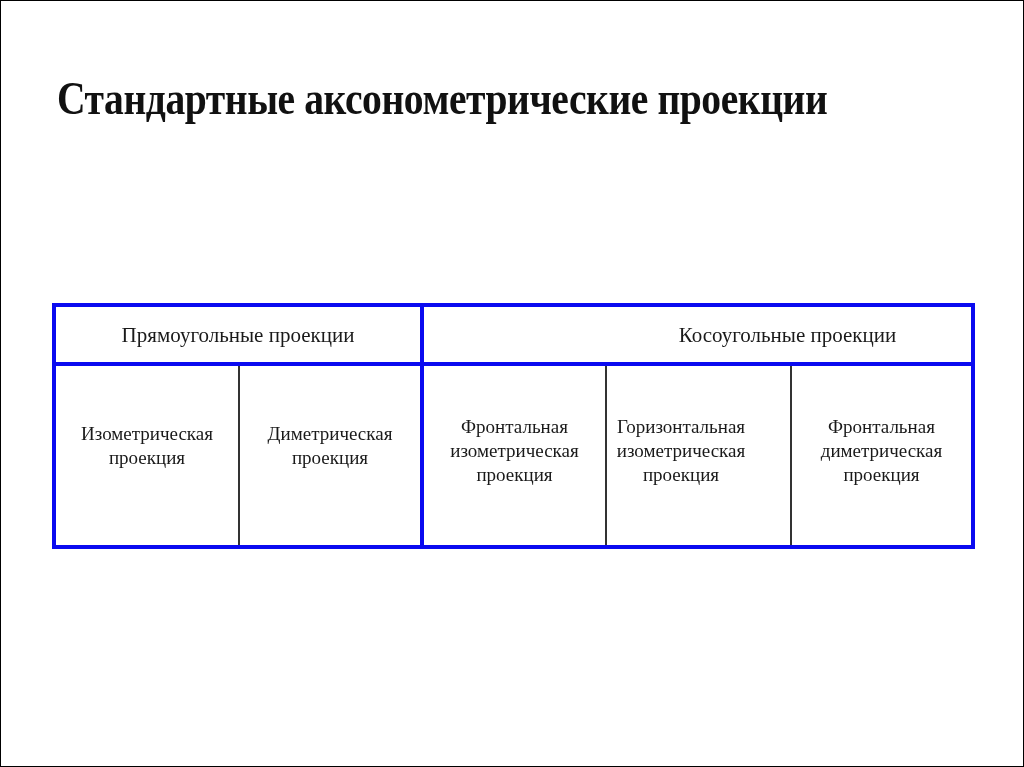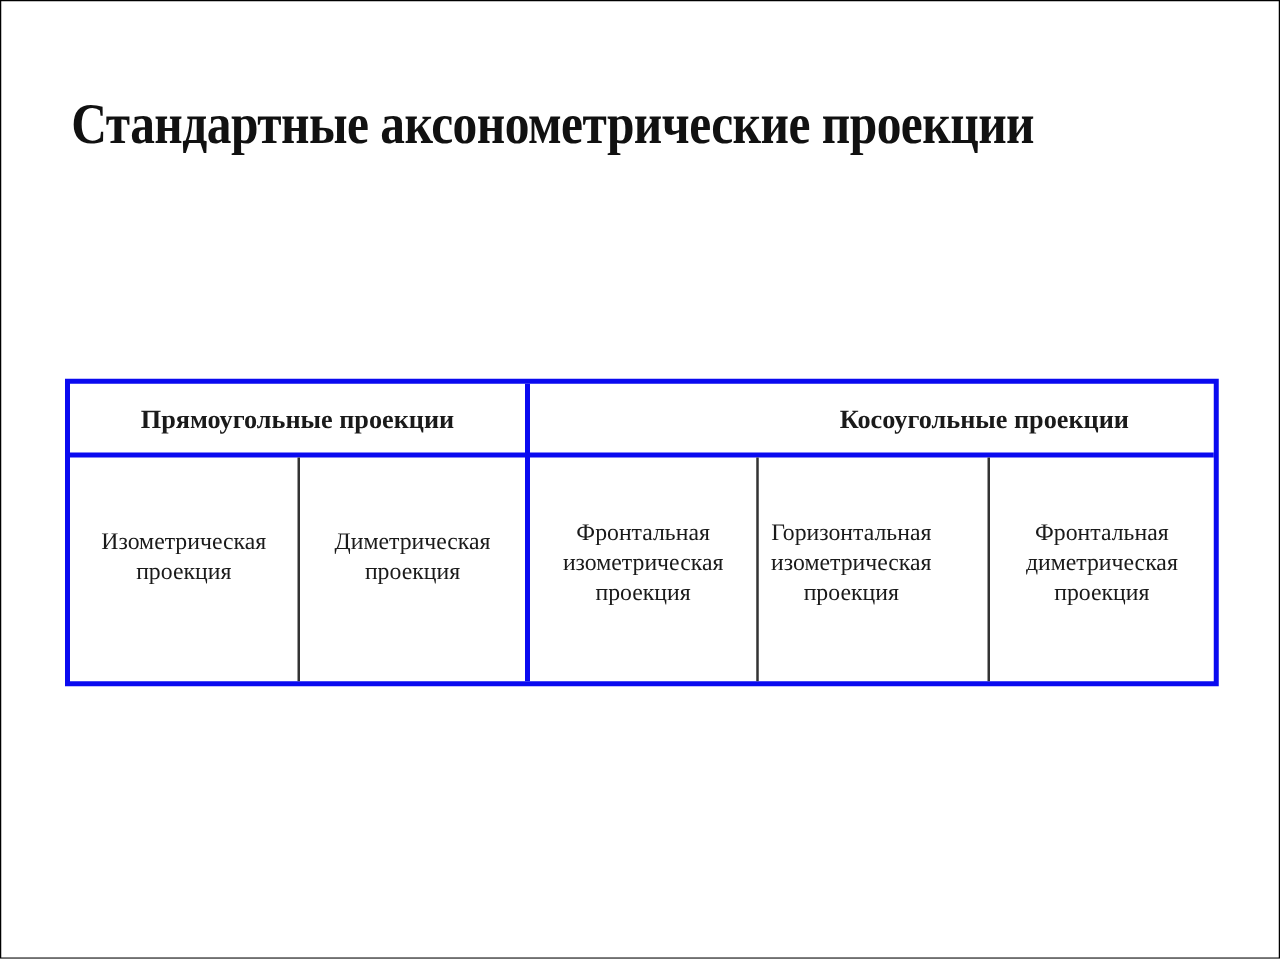--- a/index.html
+++ b/index.html
@@ -21,21 +21,21 @@
       position: absolute; left: 51px; top: 302px; width: 923px; height: 246px;
       box-sizing: border-box; border: 4px solid #0a0af0; background: #fff;
     }
     .hdiv { position: absolute; left: 0; top: 55px; width: 100%; height: 4px; background: #0a0af0; }
     .vdiv-main { position: absolute; left: 364px; top: 0; width: 4px; height: 100%; background: #0a0af0; }
     .vthin { position: absolute; top: 59px; bottom: 0; width: 2px; background: #333; }
     .cell {
       position: absolute; display: flex; align-items: center; justify-content: center;
       text-align: center; font-size: 19px; line-height: 24px; color: #1a1a1a;
     }
-    .hcell { font-size: 21px; top: 0; height: 55px; font-weight: bold; }
+    .hcell { font-size: 21px; top: 0; height: 55px; }
     .ccell { top: 59px; bottom: 0; border-radius: 28px; }
     .ccell span { display: block; white-space: pre-line; }
   </style>
 </head>
 <body>
 
 <div class="slide-frame">
   <div class="title">Стандартные аксонометрические проекции</div>
 
   <div class="table">

